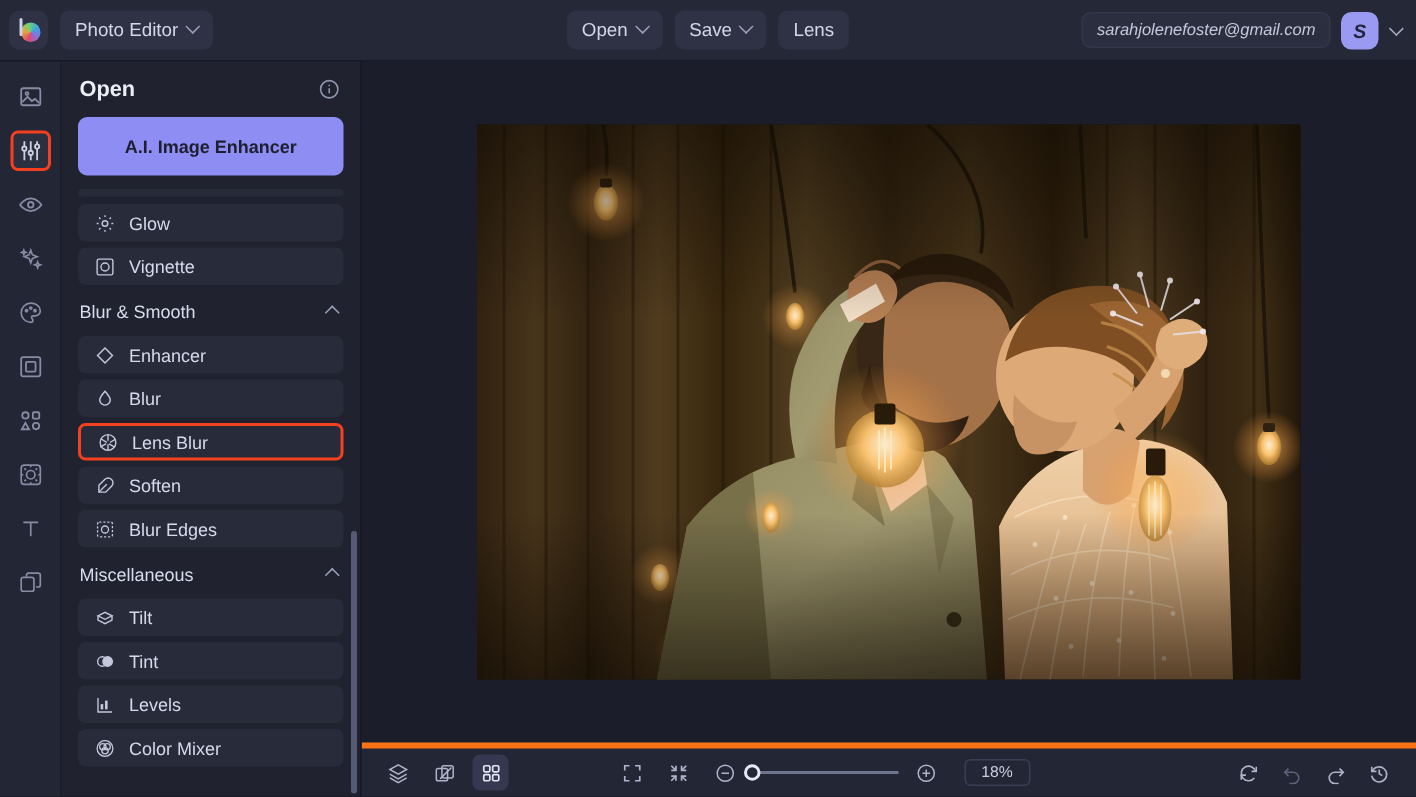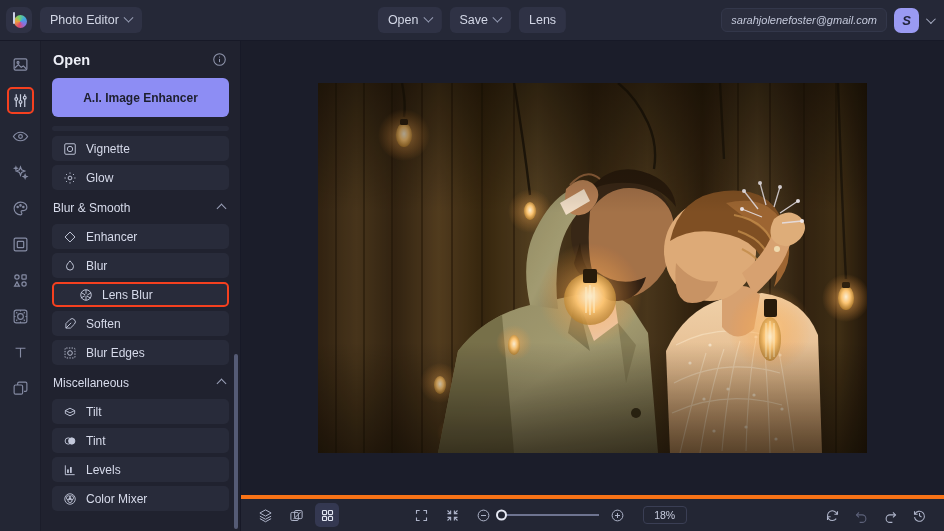--- a/index.html
+++ b/index.html
@@ -99,21 +99,21 @@
 
   .scrollarea { flex: 1; overflow: hidden; position: relative; padding: 0 11px; }
   .divider-row { height: 5px; background: #272a39; border-radius: 3px; margin-bottom: 5px; }
 
   .item {
     height: 25px; background: #282b3a; border-radius: 5px;
     display: flex; align-items: center; gap: 9px;
     padding: 0 11px; margin-bottom: 4px; cursor: pointer;
     color: #d6daea; font-size: 12px;
   }
-  .item.sel { border: 2px solid #f5401f; padding: 0 25px; }
+  .item.sel { border: 2px solid #f5401f; padding: 0 11px; }
   .item .ico { width: 14px; height: 14px; color: #c3c8da; flex: 0 0 14px; }
   .item .ico svg { width: 14px; height: 14px; display: block; }
 
   .group-head {
     display: flex; align-items: center; height: 24px;
     color: #d8dcec; font-size: 12px; margin: 6px 0 4px 1px;
     cursor: pointer;
   }
   .group-head .gchev {
     margin-left: auto; width: 7px; height: 7px;
@@ -292,35 +292,35 @@
       <div class="enhancer-wrap">
         <div class="enhancer">A.I. Image Enhancer</div>
       </div>
 
       <div class="scrollarea">
         <div class="divider-row"></div>
 
         <div class="item">
           <span class="ico">
             <svg viewBox="0 0 24 24" fill="none" stroke="currentColor" stroke-width="1.6">
+                <circle cx="12" cy="12" r="3.2"></circle>
+                <path d="M12 2.5v2.2M12 19.3v2.2M2.5 12h2.2M19.3 12h2.2M5.2 5.2l1.6 1.6M17.2 17.2l1.6 1.6M18.8 5.2l-1.6 1.6M6.8 17.2l-1.6 1.6"></path>
+              </svg>
+          </span>
+          <span>Glow</span>
+        </div>
+
+        <div class="item">
+          <span class="ico">
+            <svg viewBox="0 0 24 24" fill="none" stroke="currentColor" stroke-width="1.6">
                 <rect x="3" y="3" width="18" height="18" rx="2"></rect>
                 <circle cx="12" cy="12" r="4.6"></circle>
               </svg>
           </span>
           <span>Vignette</span>
-        </div>
-
-        <div class="item">
-          <span class="ico">
-            <svg viewBox="0 0 24 24" fill="none" stroke="currentColor" stroke-width="1.6">
-                <circle cx="12" cy="12" r="3.2"></circle>
-                <path d="M12 2.5v2.2M12 19.3v2.2M2.5 12h2.2M19.3 12h2.2M5.2 5.2l1.6 1.6M17.2 17.2l1.6 1.6M18.8 5.2l-1.6 1.6M6.8 17.2l-1.6 1.6"></path>
-              </svg>
-          </span>
-          <span>Glow</span>
         </div>
 
         <div class="group-head">
           <span>Blur &amp; Smooth</span>
           <span class="gchev"></span>
         </div>
 
         <div class="item">
           <span class="ico">
             <svg viewBox="0 0 24 24" fill="none" stroke="currentColor" stroke-width="1.7">

